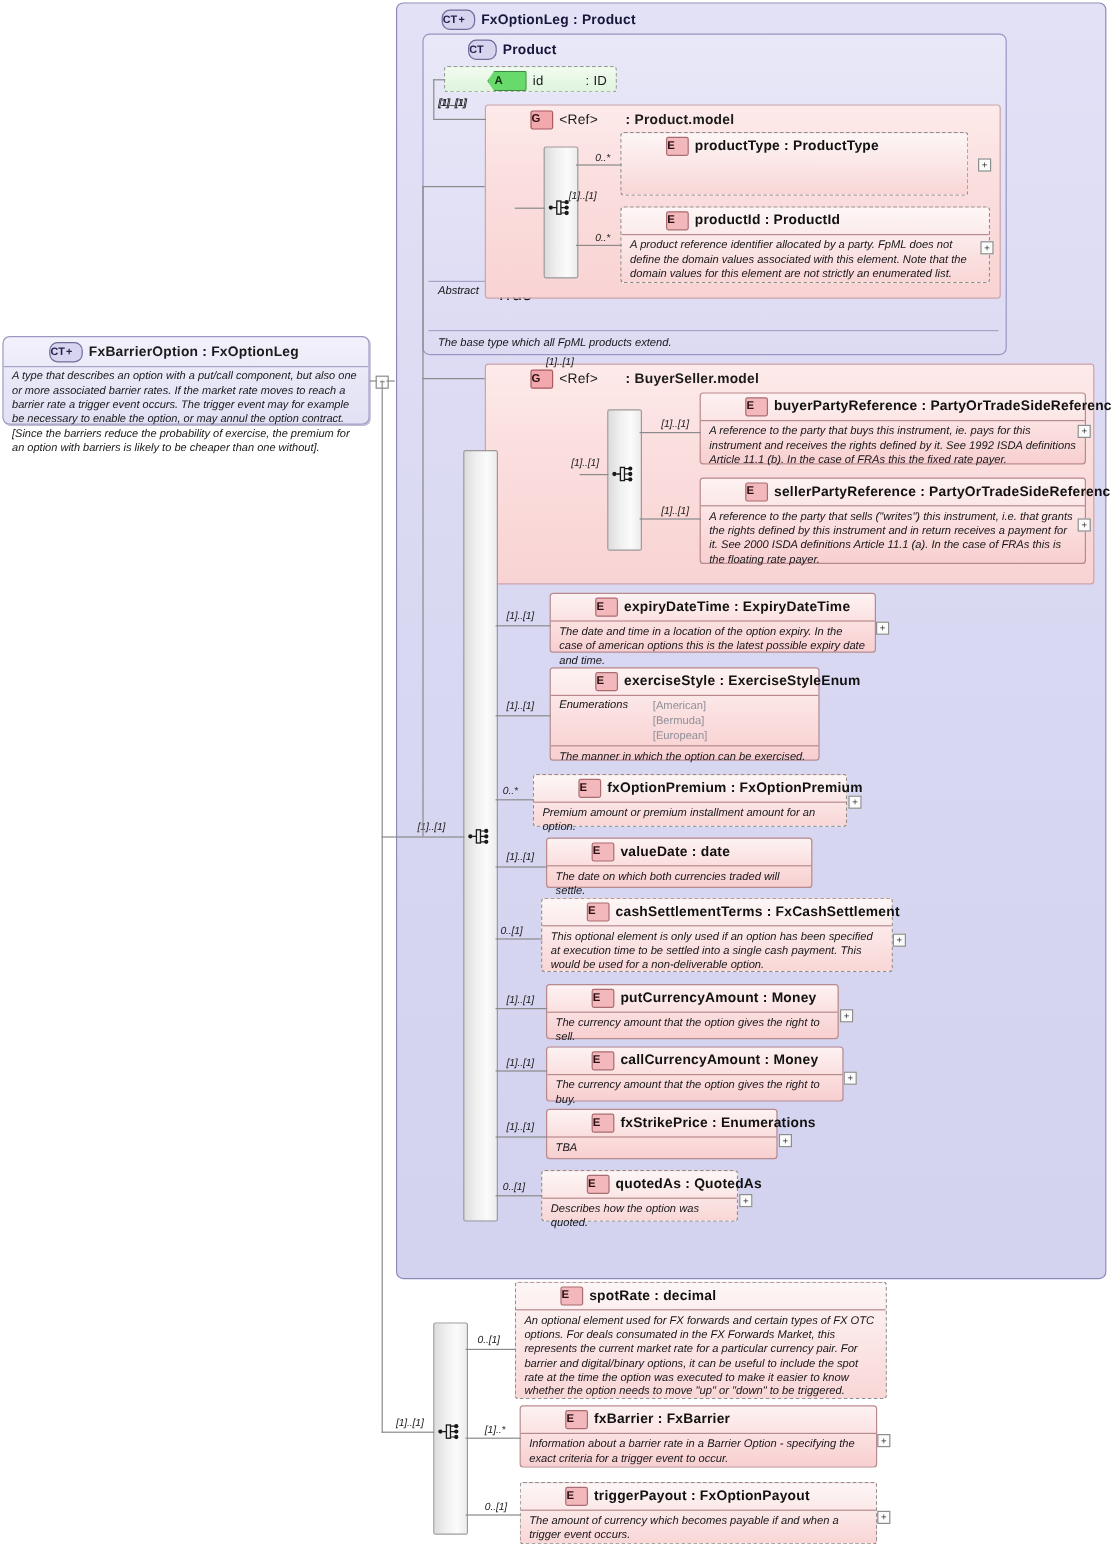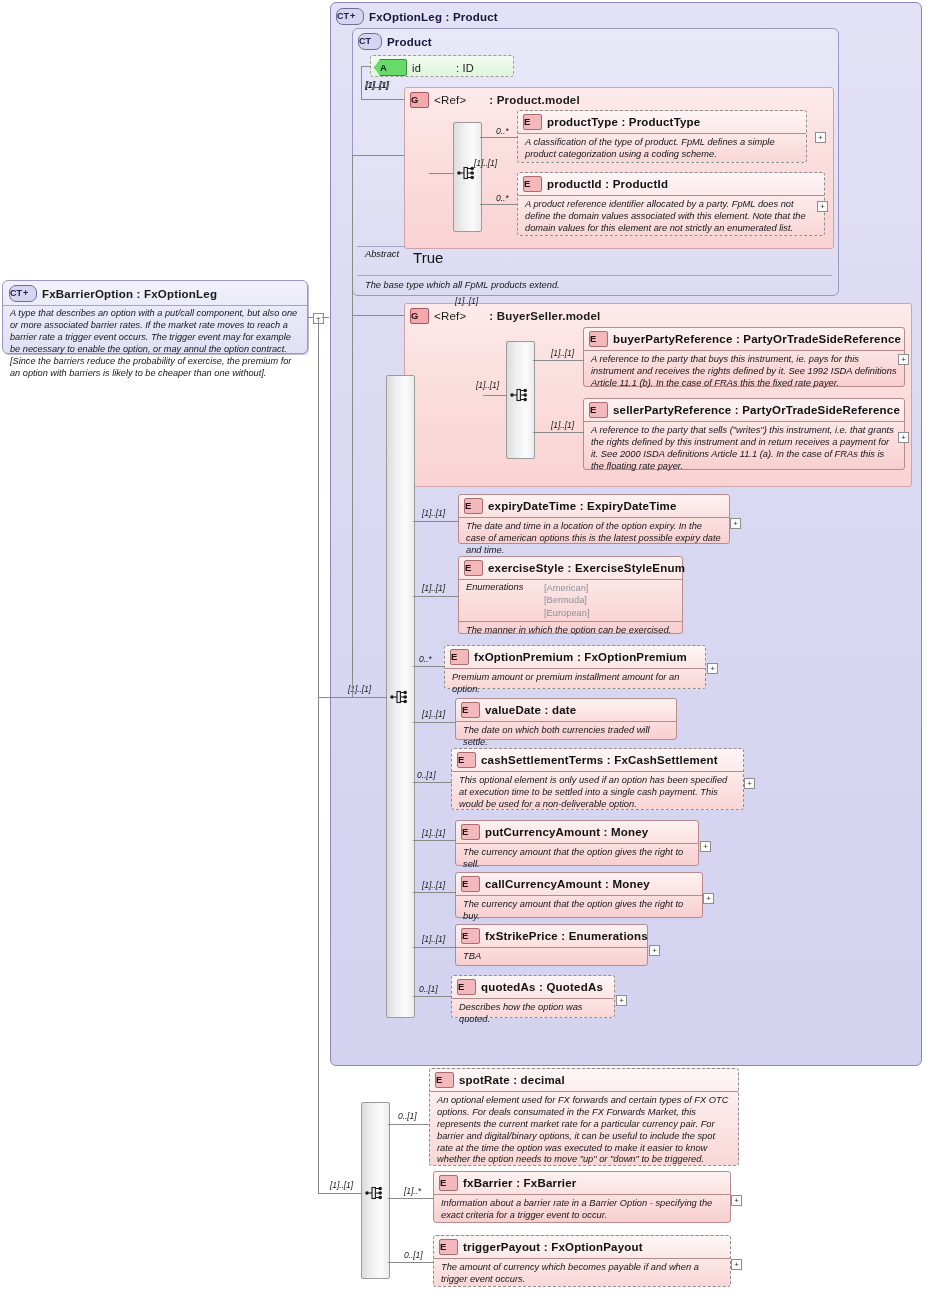--- a/index.html
+++ b/index.html
@@ -16,21 +16,21 @@
   .node .ttl{font-size:11.5px;font-weight:bold;letter-spacing:.2px;white-space:nowrap;}
   .node .doc{
     font-style:italic;font-size:9.3px;line-height:1.28;padding:3px 7px 4px 7px;
     border-top:1px solid #c9c4cf;color:#16161a;
   }
 
   
   .badge{
     display:inline-flex;align-items:center;justify-content:flex-start;
     width:17px;height:14px;font-size:9.5px;font-weight:bold;
-    border-radius:2px;flex:none;line-height:1;
+    border-radius:2px;flex:none;line-height:1;margin-left:32px;
   }
   .badge-e{background:#f2b8bb;border:1px solid #a96d71;color:#2a1013;}
   .badge-g{background:#f2a8ad;border:1px solid #a8585e;color:#2a1013;}
   .badge-ct{
     width:26px;height:15px;border-radius:7px;background:#d7d4ef;
     border:1px solid #6f6c9a;color:#22204a;font-size:9px;gap:1px;
   }
   .badge-a{
     width:26px;height:15px;background:#68d96b;border:1px solid #3f8a41;color:#10300f;
     font-size:9.5px;border-radius:2px 2px 2px 2px;
@@ -63,21 +63,21 @@
     background:linear-gradient(180deg,#e9e8f8 0%,#e1e0f5 60%,#dcdbf2 100%);
     border:1px solid #9a97c2;border-radius:6px;
   }
   .ct-box .ttl,.ct-inner .ttl{color:#16163a;}
   .ct-doc{
     font-style:italic;font-size:9.3px;line-height:1.3;color:#16161a;
     border-top:1px solid #a6a3c8;padding:3px 8px 0 8px;
   }
   .ct-prop{
     font-size:9.3px;color:#111;border-top:1px solid #a6a3c8;
-    padding:2px 8px 8px 8px;display:flex;gap:14px;
+    padding:2px 8px 20px 8px;display:flex;gap:14px;
   }
   .ct-prop .k{font-style:italic;}
   .ct-prop .v{font-weight:normal;font-size:15px;}
 
   
   .attr-box{
     background:linear-gradient(180deg,#f2fbf1 0%,#e6f7e4 60%,#dff4dd 100%);
     border:1px dashed #9a9a9a;border-radius:3px;
   }
 
@@ -179,21 +179,20 @@
   <circle cx="15.2" cy="15.5" r="1.8" fill="#1a1a1a"></circle>
 </svg>
 <div class="ln h" style="left:429px;top:173px;width:25px;"></div>
 <div class="mult" style="left:474px;top:158px;">[1]..[1]</div>
 
 <div class="node e-box opt" style="left:517px;top:110px;width:290px;height:53px;">
   <div class="hdr">
     <span class="badge badge-e">E</span>
     <span class="ttl">productType : ProductType</span>
   </div>
-  <div class="doc">A classification of the type of product. FpML defines a simple product categorization using a coding scheme.</div>
 </div>
 <div class="ln h" style="left:480px;top:137px;width:38px;"></div>
 <div class="mult" style="left:496px;top:126px;">0..*</div>
 <div class="exp" style="left:815px;top:132px;">
     <span>+</span>
   </div>
 
 <div class="node e-box opt" style="left:517px;top:172px;width:308px;height:64px;">
   <div class="hdr">
     <span class="badge badge-e">E</span>

